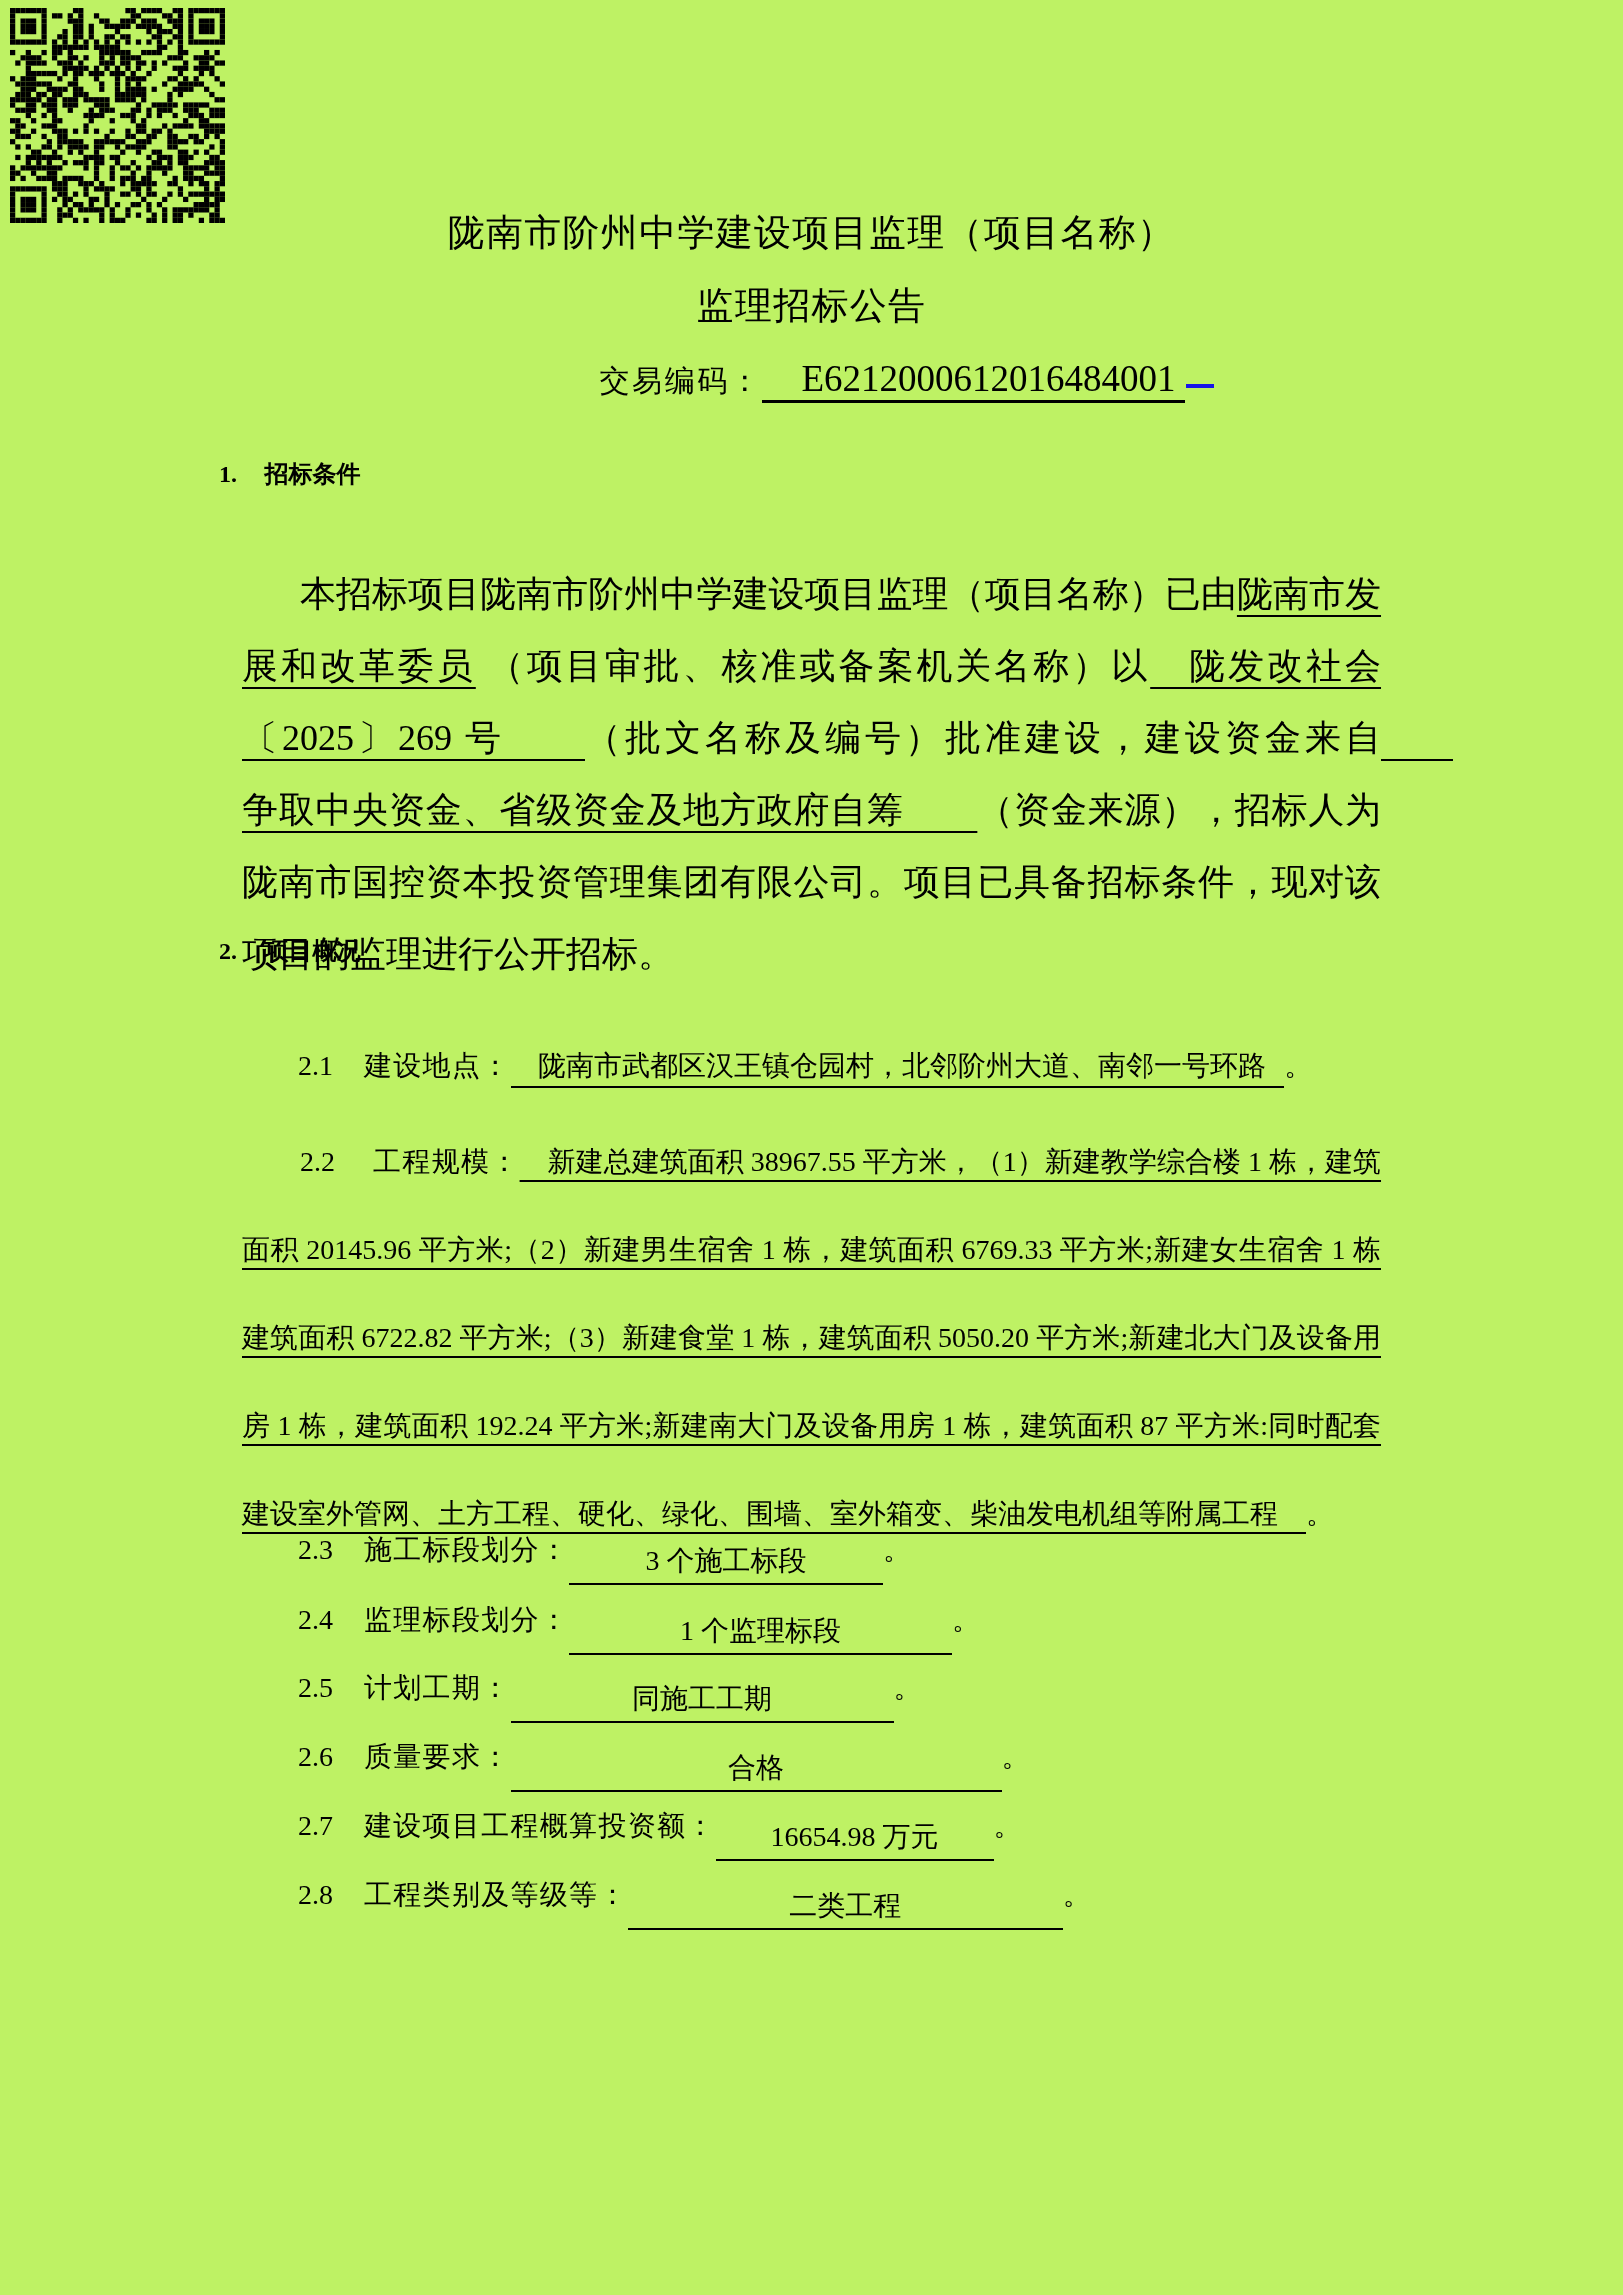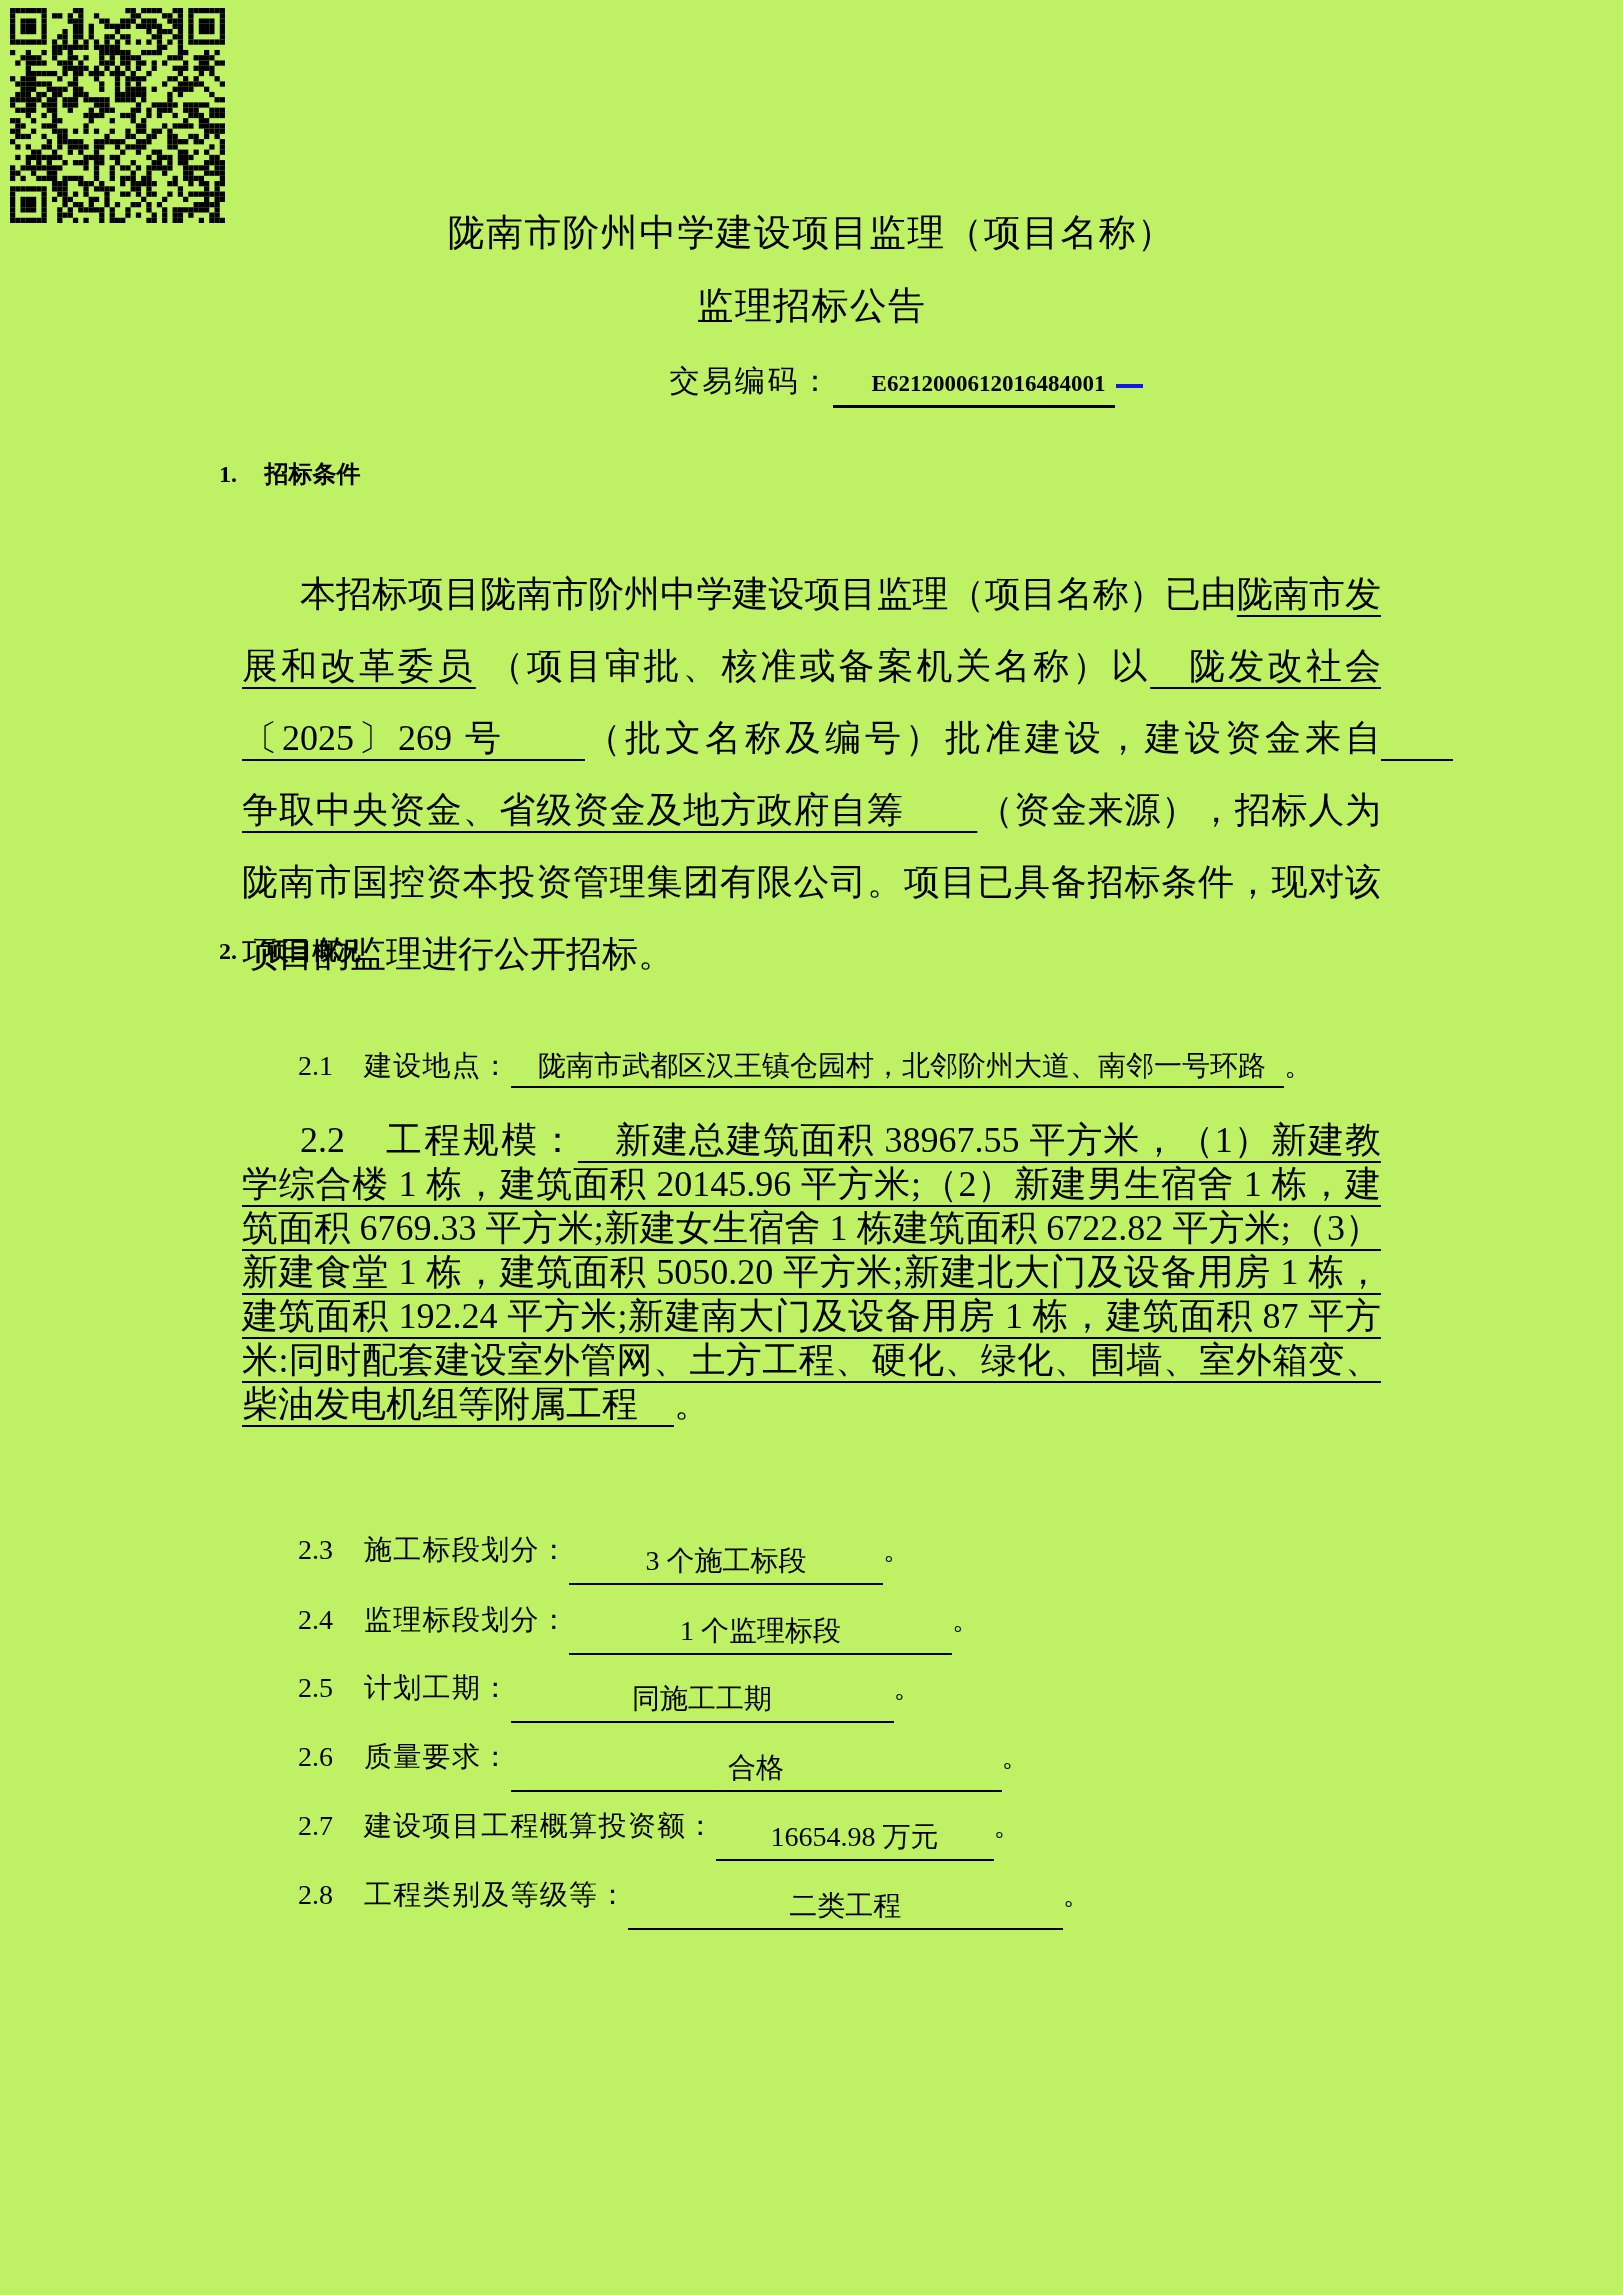--- a/index.html
+++ b/index.html
@@ -15,21 +15,21 @@
   .qr{position:absolute;left:9.8px;top:7.9px;width:215px;height:215px;}
   .content{position:absolute;left:242px;width:1139px;top:0;font-size:28px;}
 
   .title{position:absolute;width:100%;text-align:center;font-size:37px;letter-spacing:1.3px;white-space:nowrap;}
   .title1{top:208px;}
   .title2{top:281px;}
 
   .trans{position:absolute;top:361px;width:100%;text-align:center;padding-left:190px;box-sizing:border-box;font-size:30px;white-space:nowrap;}
   .trans-label{letter-spacing:2.6px;}
   .trans-code{
-    font-weight:bold;font-size:23px;
+    font-weight:normal;font-size:37px;
     border-bottom:3.3px solid #000;
     padding:0 9.2px 3.9px 39px;
     display:inline-block;line-height:34px;
   }
   .blue-tick{display:inline-block;width:27.5px;height:0;border-bottom:4.6px solid #1616e8;vertical-align:2.6px;margin-left:1.3px;}
 
   .hsec{position:absolute;left:-23px;font-size:24px;font-weight:bold;white-space:nowrap;text-align:center;}
   .h1{top:458px;}
   .h2{top:935px;}
   .hnum{margin-right:27.5px;font-weight:bold;}
@@ -71,21 +71,21 @@
   }
   .b23{width:314px;}
   .b24{width:383px;}
   .b25{width:383px;}
   .b26{width:491px;}
   .b27{width:278px;}
   .b28{width:435px;}
 
   .ipara{
     position:absolute;top:1118px;left:0;width:1139px;
-    line-height:44px;text-align:justify;text-indent:58px;font-size:36px;
+    line-height:88px;text-align:justify;text-indent:58px;font-size:28px;
   }
 </style>
 </head>
 <body>
 
 <div class="page">
 
   <div class="qr" id="qr"><svg width="215" height="215" viewBox="0 0 328 328" xmlns="http://www.w3.org/2000/svg" fill="#000">
         <rect x="0" y="0" width="8" height="8"></rect>
         <rect x="8" y="0" width="8" height="8"></rect>

